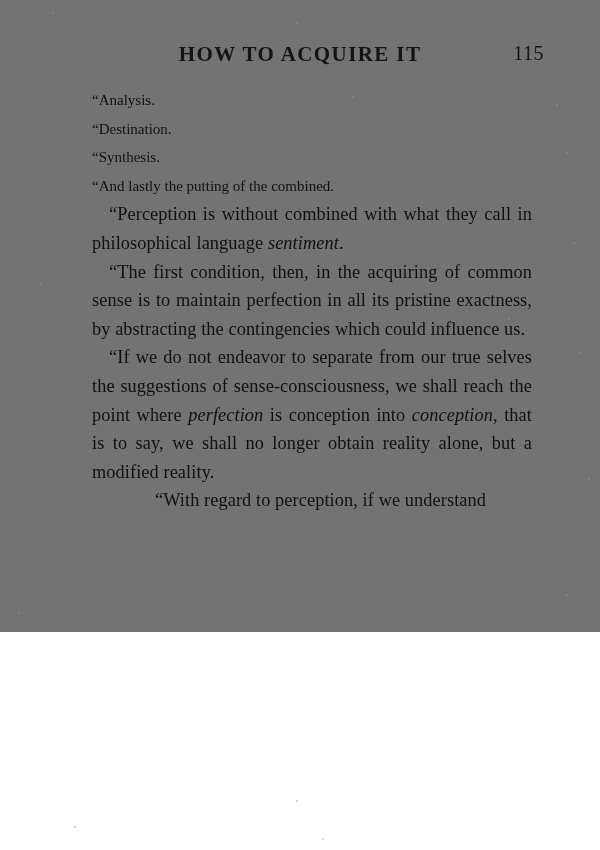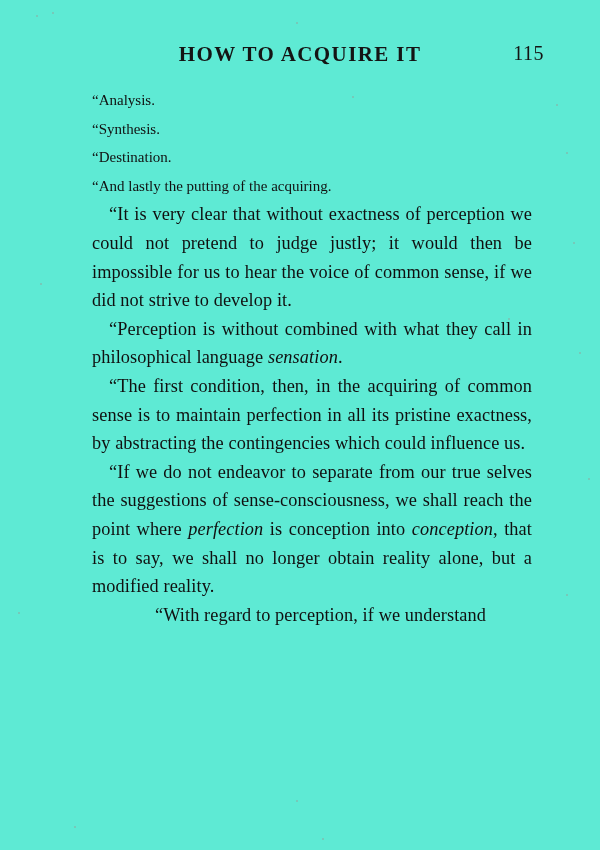--- a/index.html
+++ b/index.html
@@ -13,22 +13,22 @@
     font-family: "Liberation Serif", serif;
     color: #111111;
     overflow: hidden;
     position: relative;
   }
 
   .page {
     position: absolute;
     left: 0; top: 0;
     width: 600px;
-    height: 850px;
-    background: #5eead4;
+    height: 632px;
+    background: #737373;
   }
 
   
   .speck {
     position: absolute;
     background: #9a9a93;
     border-radius: 50%;
     opacity: .55;
   }
 
@@ -119,24 +119,23 @@
   <div class="speck" style="left:322px; top:838px; width:2px; height:2px;"></div>
 
   <div class="header">
     <span class="header-title">HOW TO ACQUIRE IT</span>
   </div>
   <div class="folio">115</div>
 
   <div class="body-text">
 
     <div class="shortline">“Analysis.</div>
+    <div class="shortline">“Destination.</div>
     <div class="shortline">“Synthesis.</div>
-    <div class="shortline">“Destination.</div>
-    <div class="shortline">“And lastly the putting of the acquiring.</div>
+    <div class="shortline">“And lastly the putting of the combined.</div>
 
-    <p class="para"><span class="indent"></span><span>“It is very clear that without exactness of perception we could not pretend to judge justly; it would then be impossible for us to hear the voice of common sense, if we did not strive to develop it.</span></p>
-    <p class="para"><span class="indent"></span><span>“Perception is without combined with what they call in philosophical language </span><em>sensation</em><span>.</span></p>
+    <p class="para"><span class="indent"></span><span>“Perception is without combined with what they call in philosophical language </span><em>sentiment</em><span>.</span></p>
     <p class="para"><span class="indent"></span><span>“The first condition, then, in the acquiring of common sense is to maintain perfection in all its pristine exactness, by abstracting the contingencies which could influence us.</span></p>
     <p class="para"><span class="indent"></span><span>“If we do not endeavor to separate from our true selves the suggestions of sense-consciousness, we shall reach the point where </span><em>perfection</em><span> is conception into </span><em>conception</em><span>, that is to say, we shall no longer obtain reality alone, but a modified reality.</span></p>
     <p class="para nojust"><span class="indent"></span><span>“With regard to perception, if we understand</span></p>
 
   </div>
 </div>
 
 </body></html>

